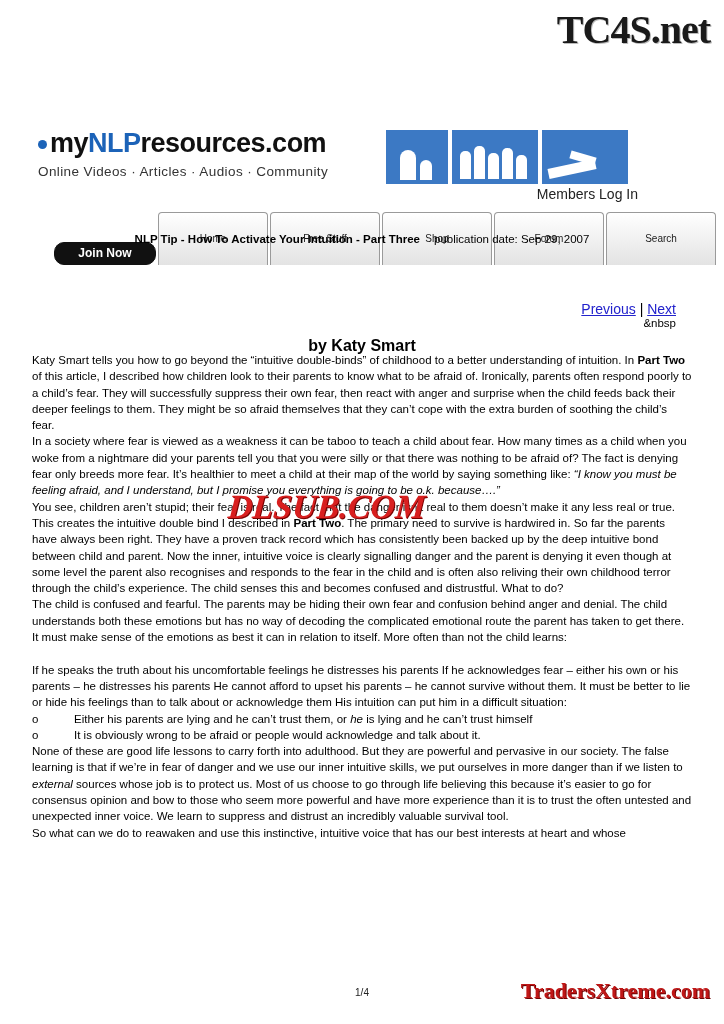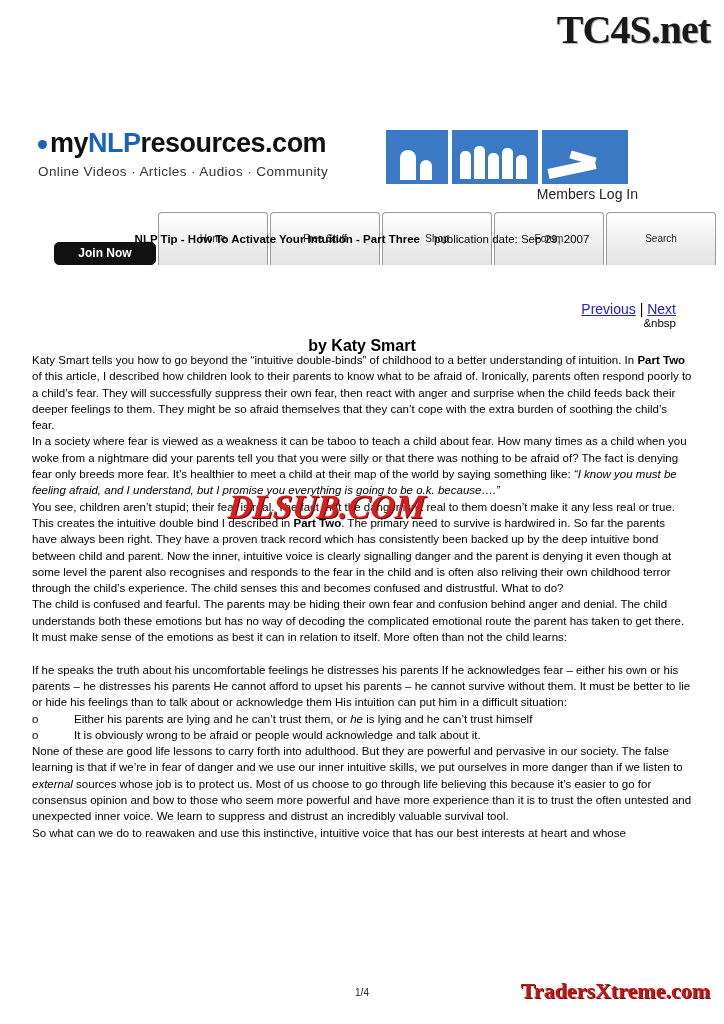--- a/index.html
+++ b/index.html
@@ -140,21 +140,21 @@
     min-width: 76px;
     text-align: center;
   }
   .tab.joinnow {
     background: #111111;
     color: #ffffff;
     font-family: "Liberation Sans", sans-serif;
     font-weight: bold;
     font-size: 12px;
     border: 1px solid #111111;
-    border-radius: 5px;
+    border-radius: 10px;
     height: 21px;
     line-height: 21px;
     padding: 0 12px;
   }
 
   
   .article-head {
     position: absolute;
     top: 233px;
     left: 0;

